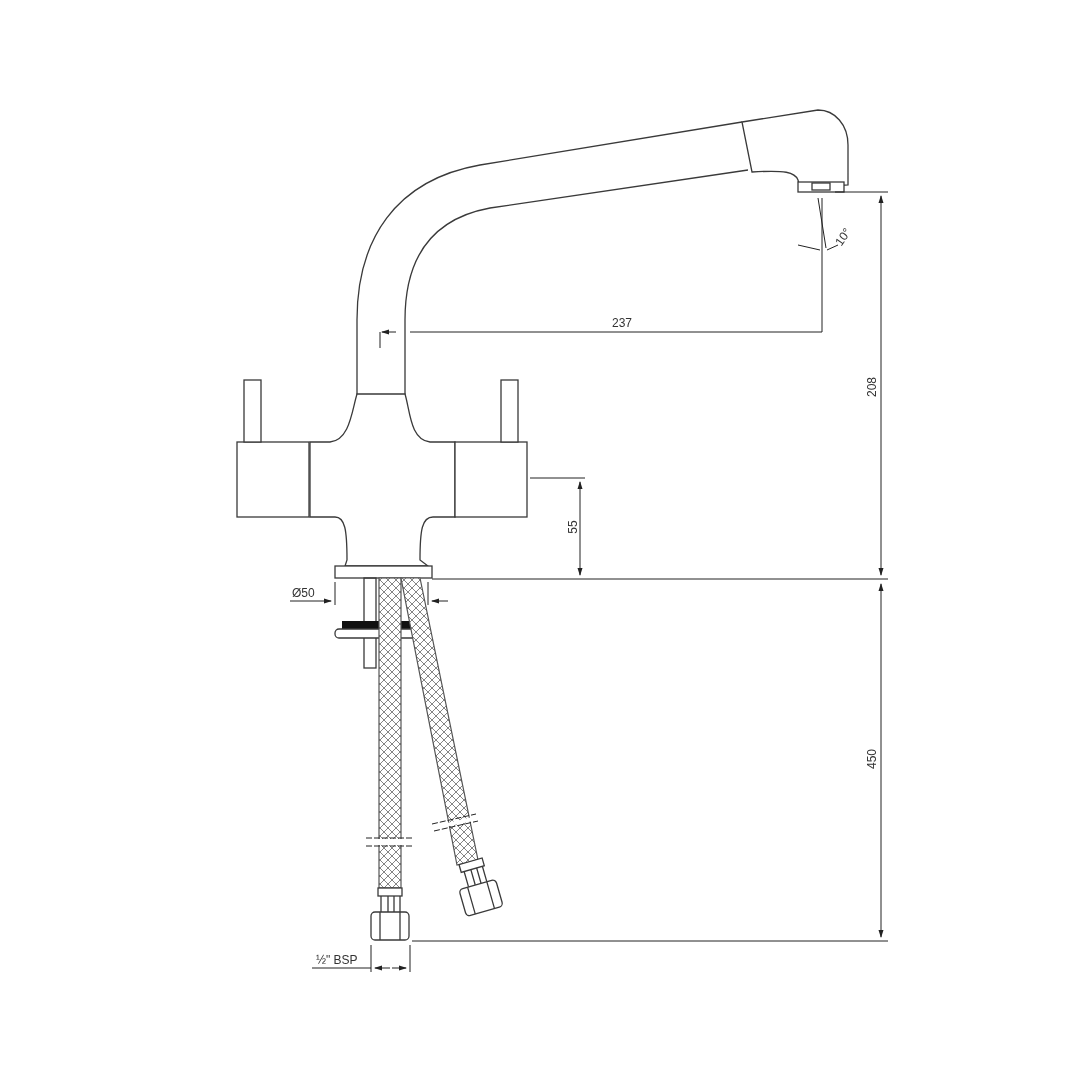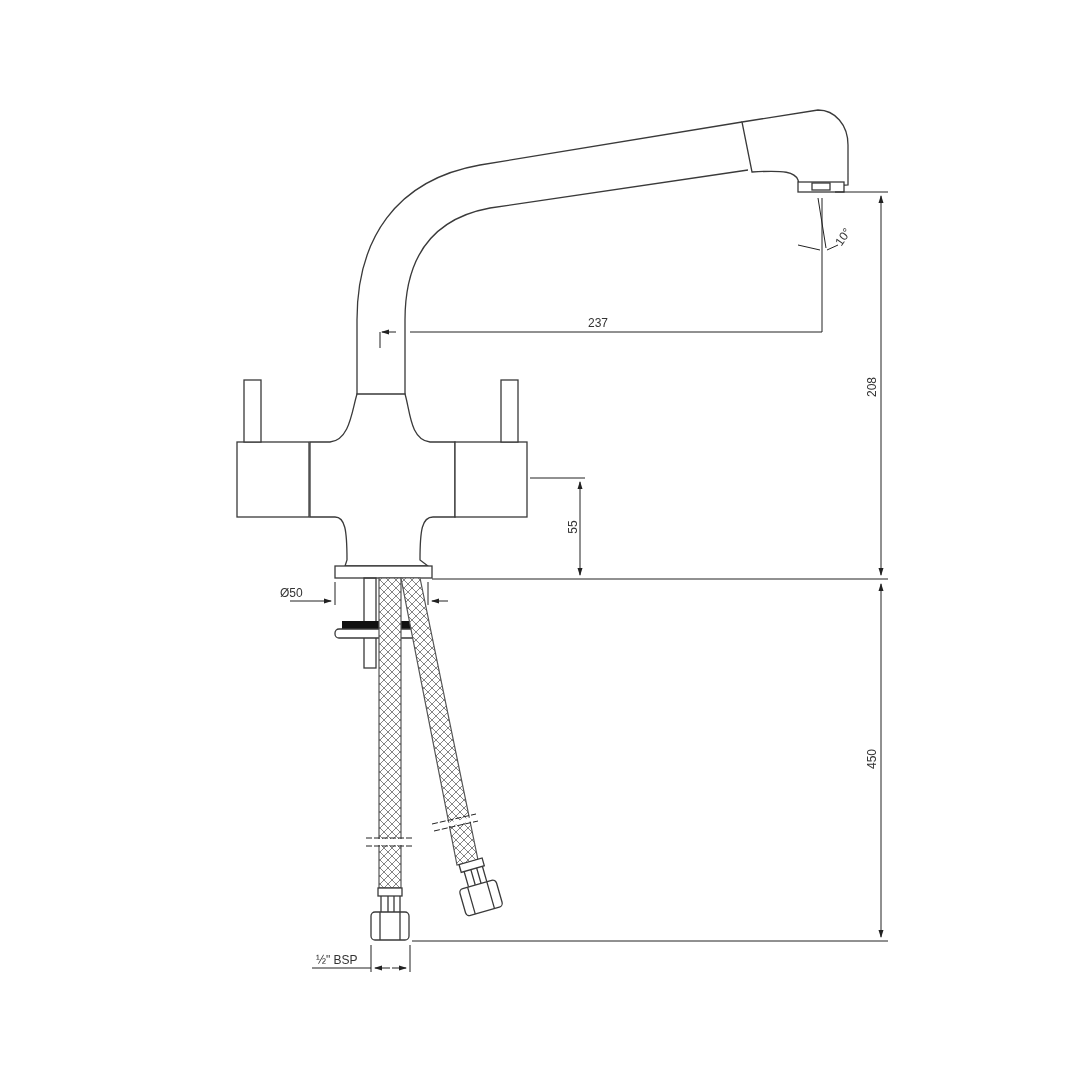--- a/index.html
+++ b/index.html
@@ -105,20 +105,20 @@
       <path class="dim" d="M290,601 L331,601" marker-end="url(#arr)"></path>
       <path class="dim" d="M448,601 L432,601" marker-end="url(#arr)"></path>
 
       <path class="dim" d="M371,945 L371,972 M410,945 L410,972"></path>
       <path class="dim" d="M312,968 L371,968"></path>
       <path class="dim" d="M390,968 L375,968" marker-end="url(#arr)"></path>
       <path class="dim" d="M392,968 L406,968" marker-end="url(#arr)"></path>
     </g>
   </svg>
 
-  <span class="lbl" style="left:588px;top:316px;">237</span>
+  <span class="lbl" style="left:612px;top:316px;">237</span>
   <span class="lbl vert" style="left:862px;top:380px;">208</span>
   <span class="lbl vert" style="left:566px;top:520px;">55</span>
   <span class="lbl vert" style="left:862px;top:752px;">450</span>
-  <span class="lbl" style="left:280px;top:586px;">Ø50</span>
+  <span class="lbl" style="left:292px;top:586px;">Ø50</span>
   <span class="lbl" style="left:316px;top:953px;">½" BSP</span>
   <span class="lbl" style="left:834px;top:230px;transform:rotate(-55deg);">10°</span>
 </div>
 
 </body></html>

